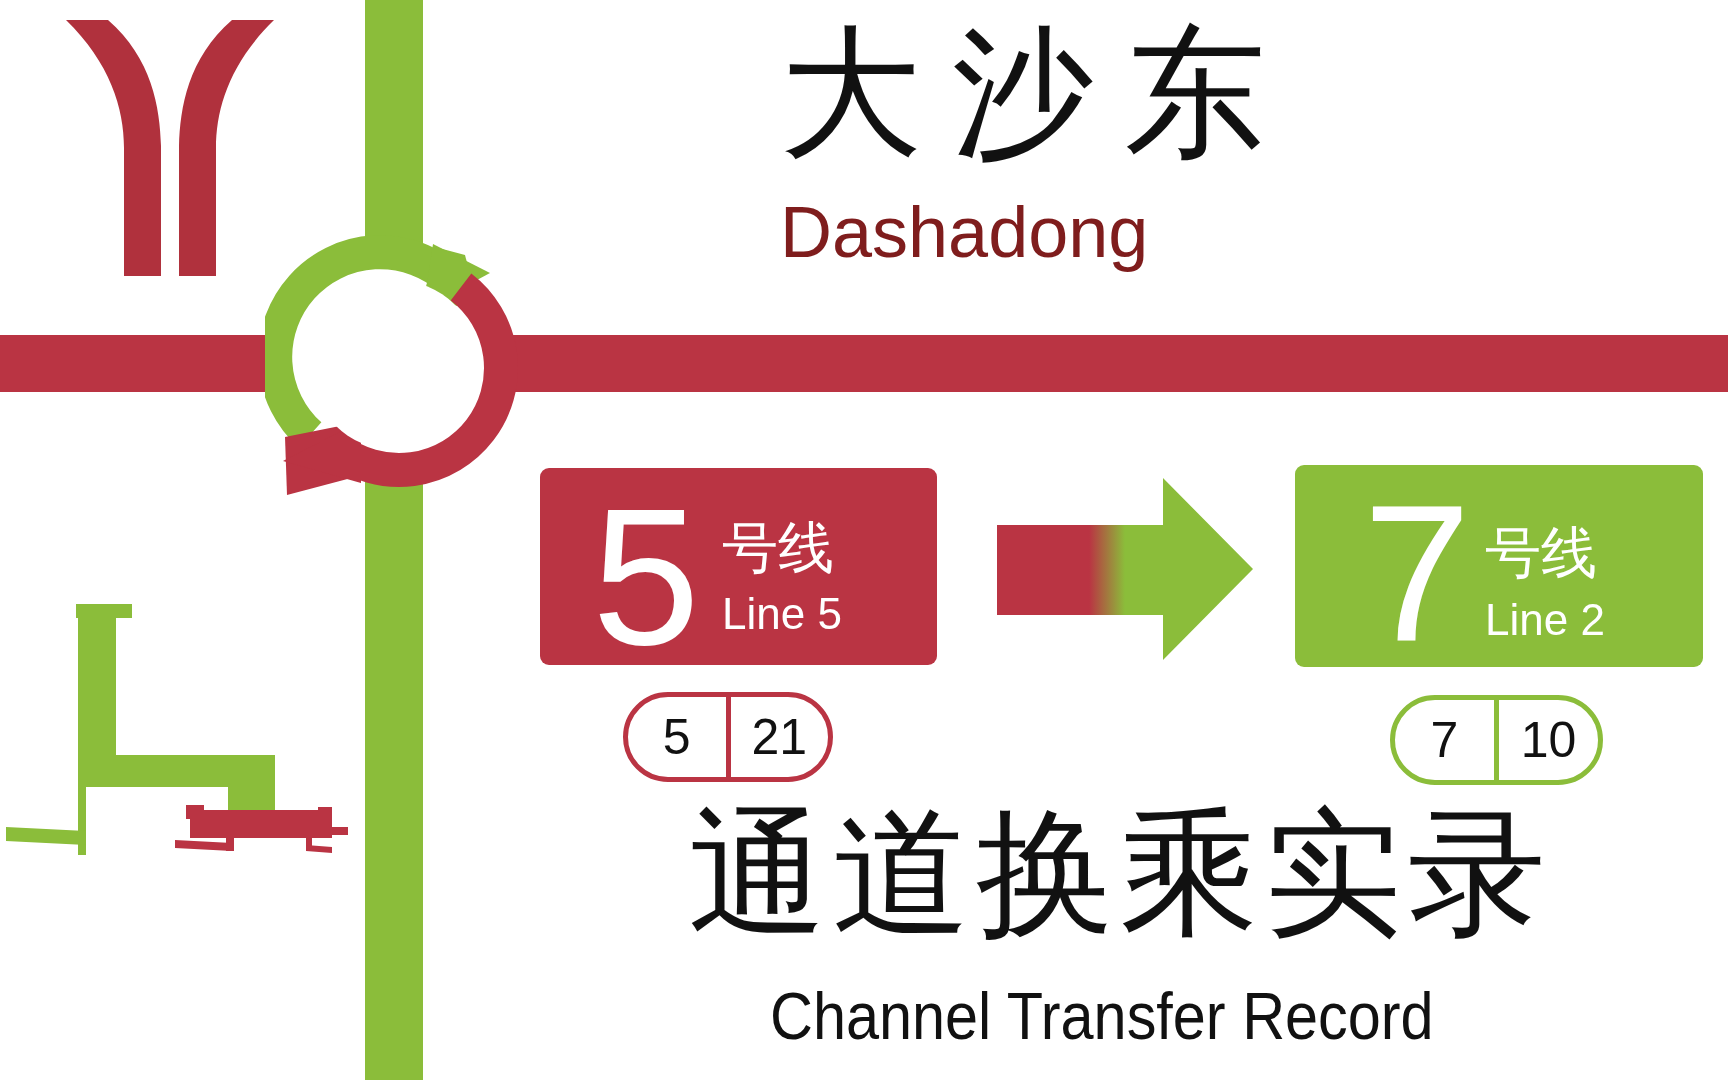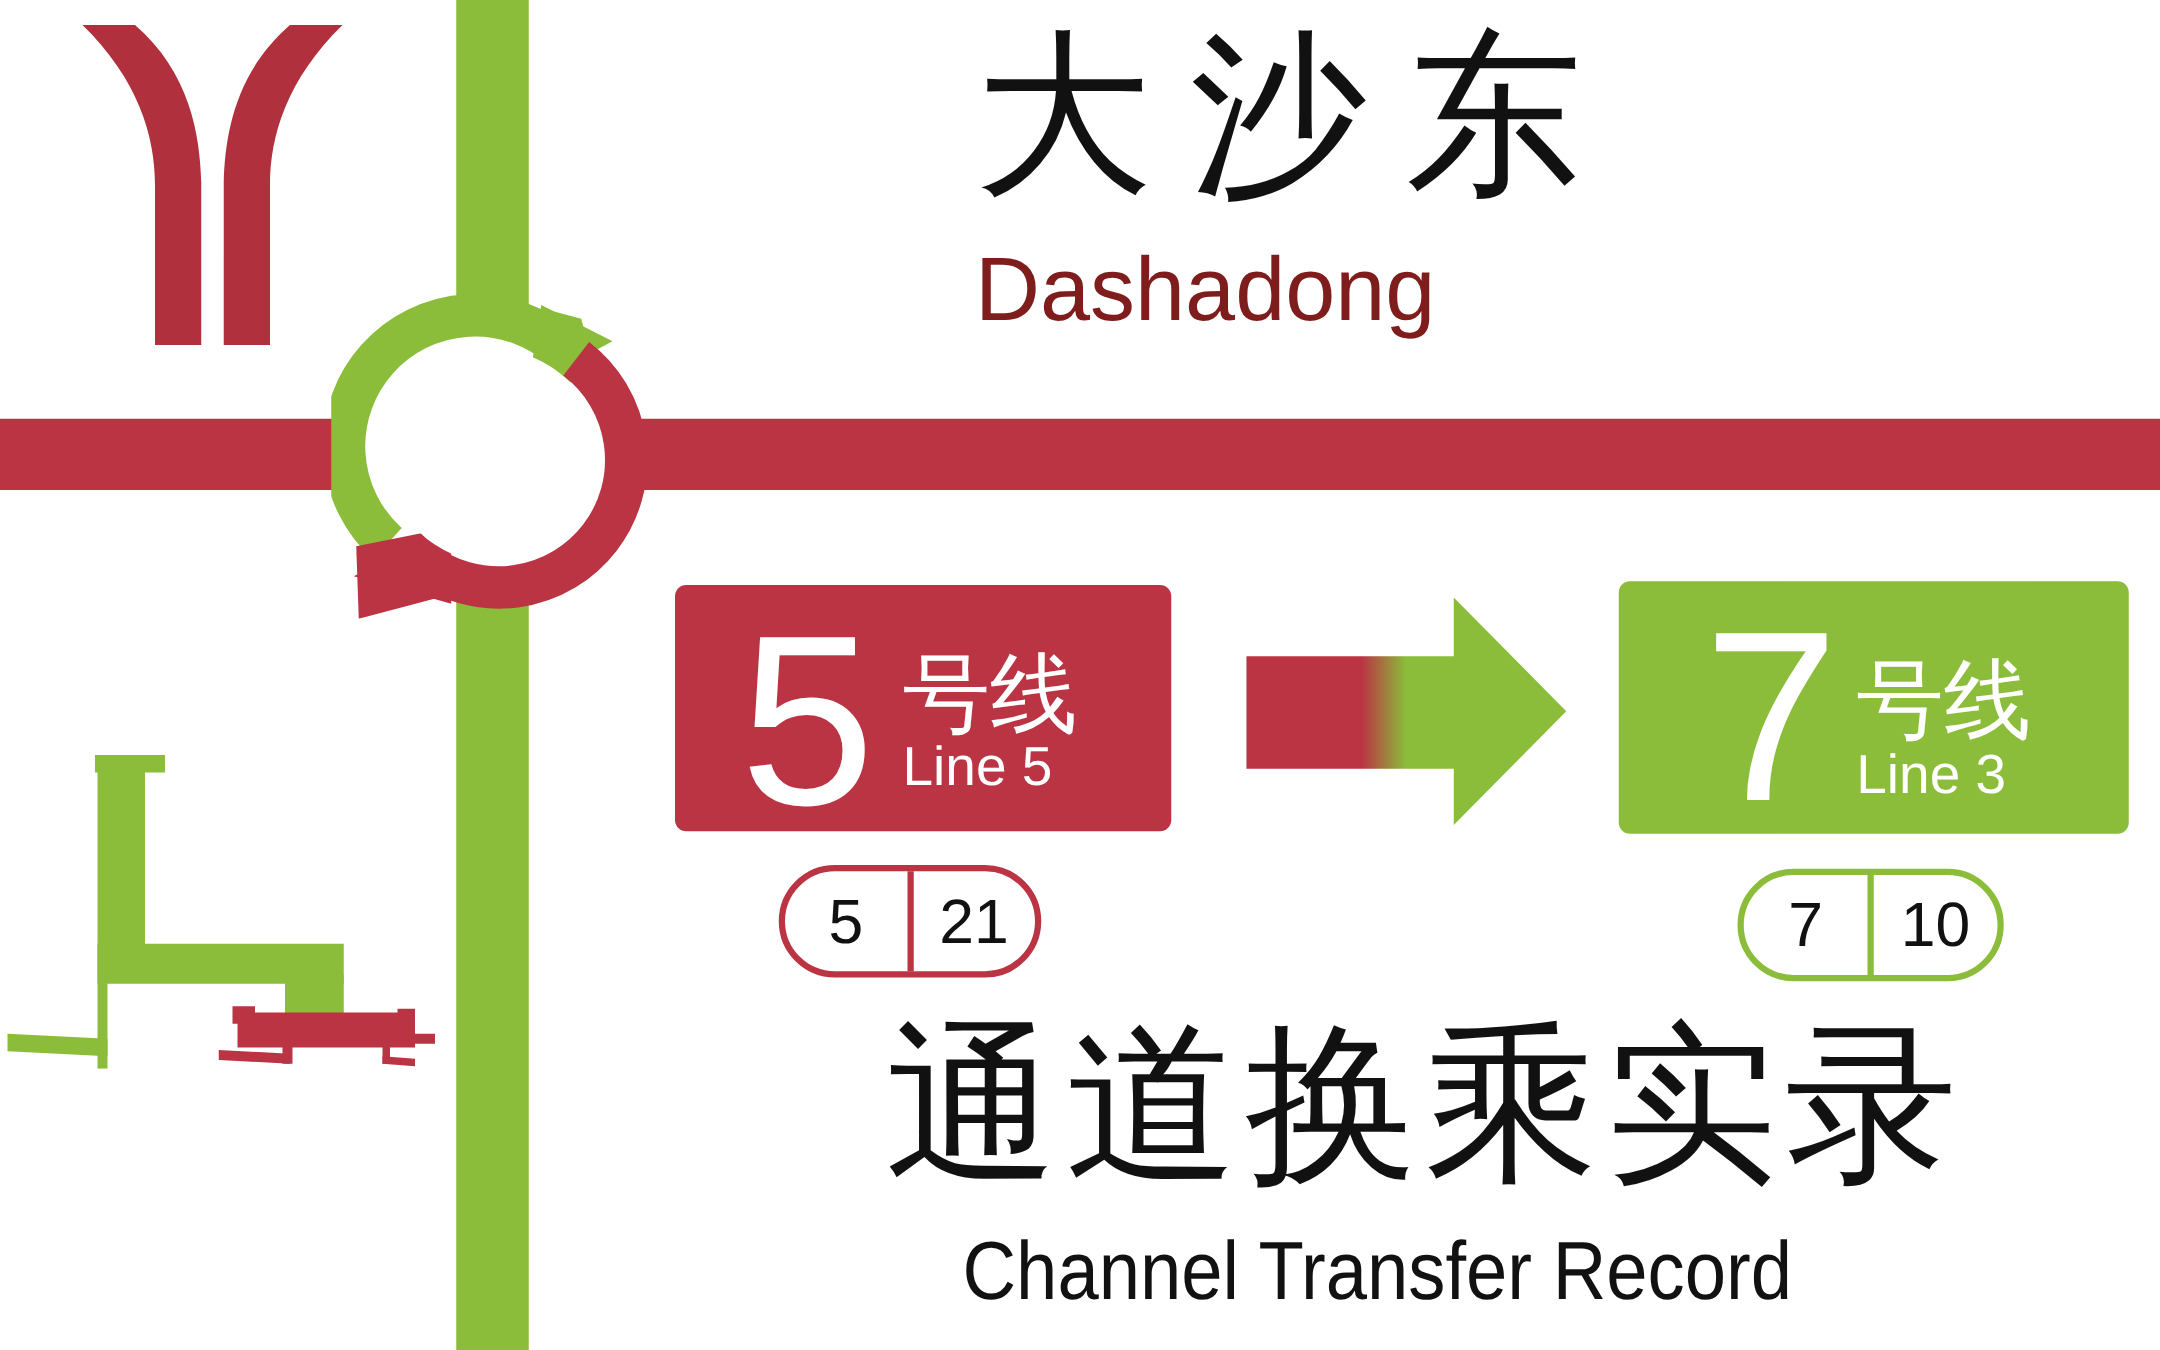--- a/index.html
+++ b/index.html
@@ -3,26 +3,26 @@
 <meta charset="utf-8">
 <style>
   html, body { margin:0; padding:0; }
   body { width:1728px; height:1080px; background:#ffffff; position:relative; overflow:hidden; font-family:"Liberation Sans", "DejaVu Sans", sans-serif; }
   .abs { position:absolute; }
   .cjk-serif { font-family:"DejaVu Serif", "Liberation Serif", serif; }
   .title-cn { left:735px; top:22px; font-size:142px; line-height:1; color:#111; letter-spacing:30px; white-space:nowrap; font-weight:normal;margin-left:45px; }
   .title-en { left:780px; top:196px; font-size:72px; line-height:1; color:#7f1d1d; white-space:nowrap; }
   .linebox { border-radius:9px; color:#fff; }
   .linebox .num { position:absolute; font-size:194px; line-height:1; }
-  .linebox .cn { position:absolute; font-size:70px; line-height:1; white-space:nowrap; font-family:"DejaVu Sans", sans-serif; }
+  .linebox .cn { position:absolute; font-size:56px; line-height:1; white-space:nowrap; font-family:"DejaVu Sans", sans-serif; }
   .linebox .en { position:absolute; font-size:44px; line-height:1; white-space:nowrap; }
   .pill { border-radius:46px; background:#fff; box-sizing:border-box; display:flex; align-items:center; }
   .pill .cell { flex:1; text-align:center; font-size:50px; color:#111; line-height:1; }
   .pill .divider { width:5px; align-self:stretch; }
-  .subtitle-cn { left:688px; top:815px; font-size:138px; line-height:1; color:#111; letter-spacing:6px; white-space:nowrap; font-family:Liberation Sans, sans-serif;margin-left:20px; }
+  .subtitle-cn { left:688px; top:815px; font-size:138px; line-height:1; color:#111; letter-spacing:6px; white-space:nowrap; font-family:Liberation Mono, monospace; }
   .subtitle-en { left:770px; top:983px; font-size:66px; line-height:1; color:#111; white-space:nowrap; transform-origin:left top; transform:scaleX(0.9); }
 </style>
 </head>
 <body>
 
 <div class="abs" style="left:365px; top:0; width:58px; height:1080px; background:#8BBD3A;"></div>
 <div class="abs" style="left:0; top:335px; width:1728px; height:57px; background:#BA3443;"></div>
 
 <div class="abs" style="left:265px; top:235px; width:260px; height:260px;">
   <svg width="260" height="260" viewBox="-130 -130 260 260">
@@ -94,21 +94,21 @@
         <stop offset="1" stop-color="#8BBD3A"></stop>
       </linearGradient>
     </defs>
     <polygon points="0,47 166,47 166,0 256,91 166,182 166,137 0,137" fill="url(#arrowGrad)"></polygon>
   </svg>
 </div>
 
 <div class="abs linebox" style="left:1295px; top:465px; width:408px; height:202px; background:#8BBD3A;">
   <span class="num" style="left:68px; top:12px;">7</span>
   <span class="cn" style="left:190px; top:60px;">号线</span>
-  <span class="en" style="left:190px; top:133px;">Line 3</span>
+  <span class="en" style="left:190px; top:133px;">Line 2</span>
 </div>
 
 <div class="abs pill" style="left:1390px; top:695px; width:213px; height:90px; border:5px solid #8BBD3A;">
   <span class="cell">7</span>
   <span class="divider" style="background:#8BBD3A;"></span>
   <span class="cell">10</span>
 </div>
 
 <div class="abs subtitle-cn">通道换乘实录</div>
 <div class="abs subtitle-en">Channel Transfer Record</div>

